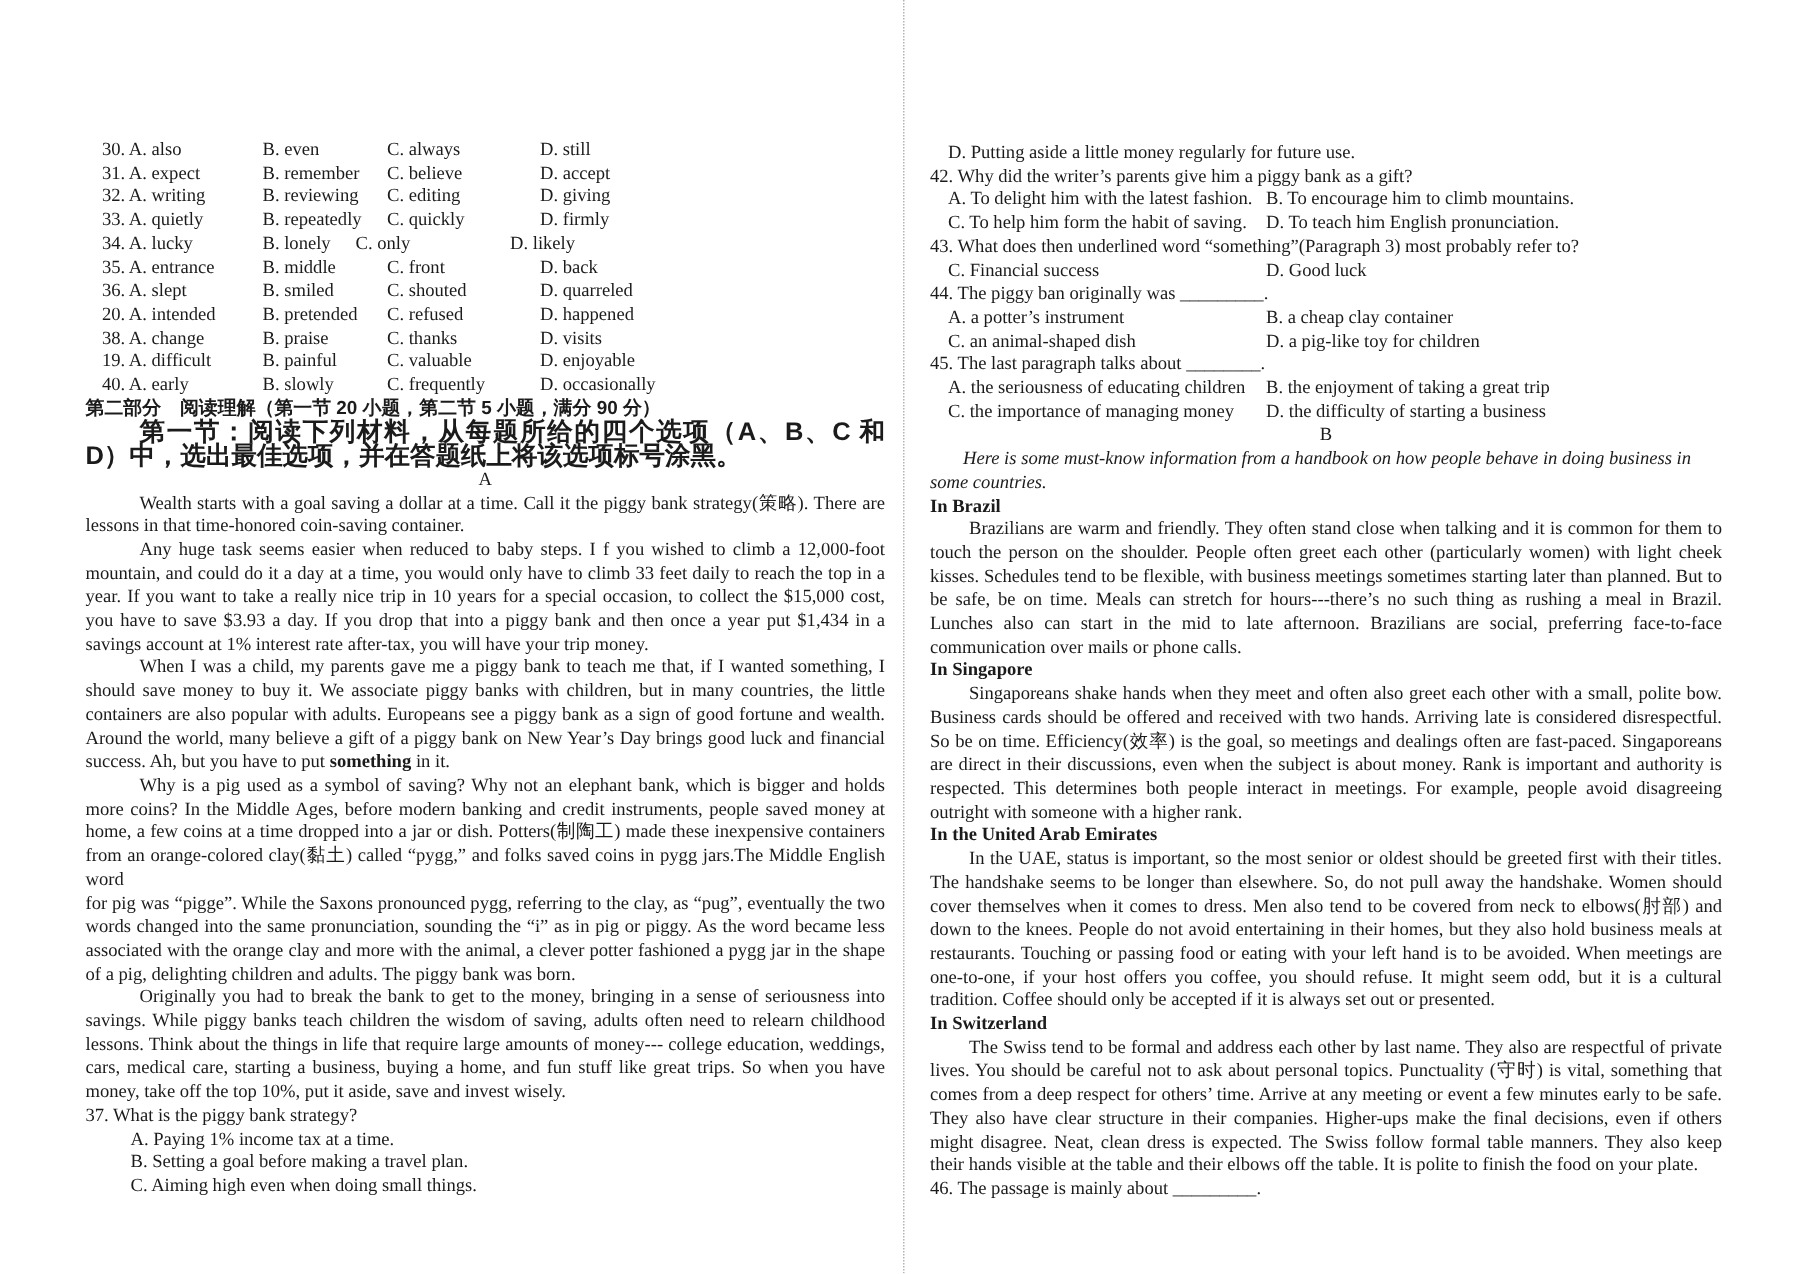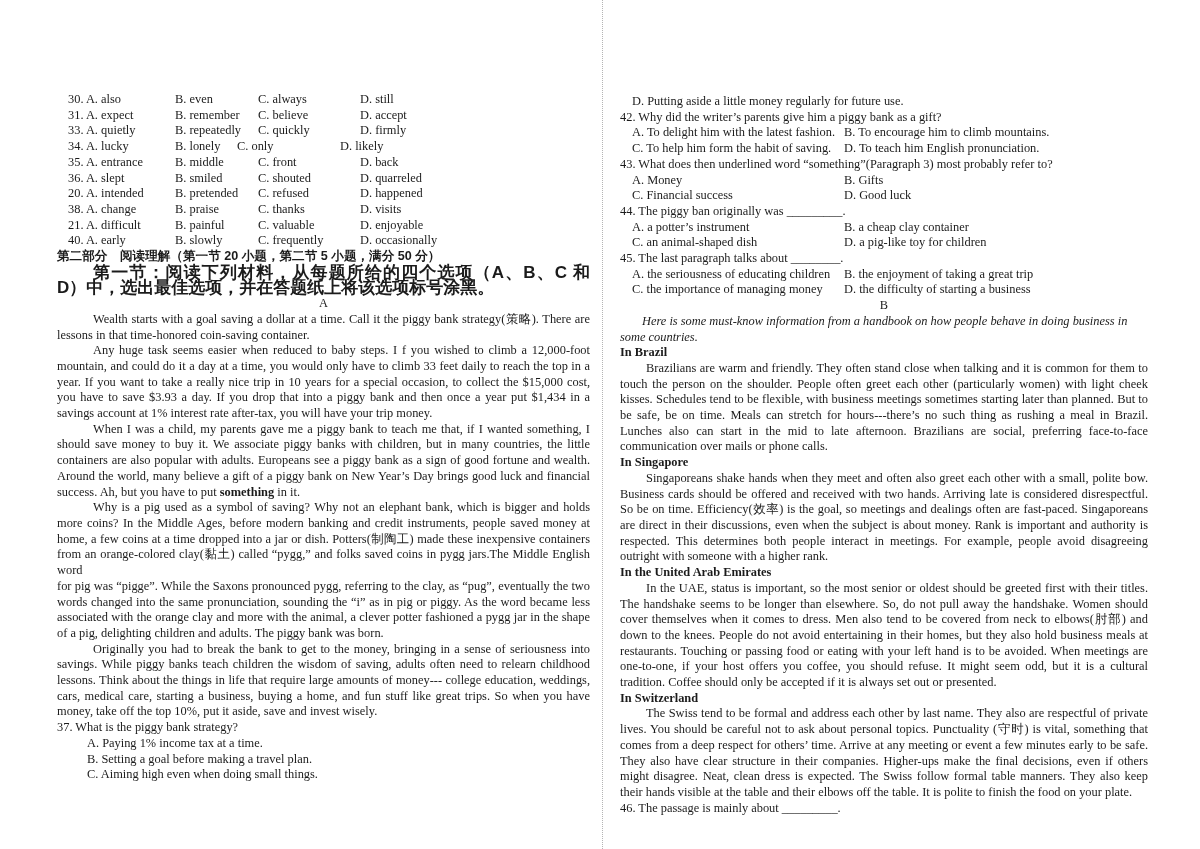--- a/index.html
+++ b/index.html
@@ -47,20 +47,26 @@
         <span class="c3">C. always</span>
         <span class="c4">D. still</span>
       </div>
     <div class="crow">
         <span class="c1">31. A. expect</span>
         <span class="c2">B. remember</span>
         <span class="c3">C. believe</span>
         <span class="c4">D. accept</span>
       </div>
     <div class="crow">
+        <span class="c1">32. A. writing</span>
+        <span class="c2">B. reviewing</span>
+        <span class="c3">C. editing</span>
+        <span class="c4">D. giving</span>
+      </div>
+    <div class="crow">
         <span class="c1">33. A. quietly</span>
         <span class="c2">B. repeatedly</span>
         <span class="c3">C. quickly</span>
         <span class="c4">D. firmly</span>
       </div>
     <div class="crow alt">
         <span class="c1">34. A. lucky</span>
         <span class="c2">B. lonely</span>
         <span class="c3">C. only</span>
         <span class="c4">D. likely</span>
@@ -83,33 +89,33 @@
         <span class="c3">C. refused</span>
         <span class="c4">D. happened</span>
       </div>
     <div class="crow">
         <span class="c1">38. A. change</span>
         <span class="c2">B. praise</span>
         <span class="c3">C. thanks</span>
         <span class="c4">D. visits</span>
       </div>
     <div class="crow">
-        <span class="c1">21. A. difficult</span>
+        <span class="c1">19. A. difficult</span>
         <span class="c2">B. painful</span>
         <span class="c3">C. valuable</span>
         <span class="c4">D. enjoyable</span>
       </div>
     <div class="crow">
         <span class="c1">40. A. early</span>
         <span class="c2">B. slowly</span>
         <span class="c3">C. frequently</span>
         <span class="c4">D. occasionally</span>
       </div>
 
-    <div class="cn-header">第二部分　阅读理解（第一节 20 小题，第二节 5 小题，满分 50 分）</div>
+    <div class="cn-header">第二部分　阅读理解（第一节 20 小题，第二节 5 小题，满分 90 分）</div>
     <p class="cn-instr">第一节：阅读下列材料，从每题所给的四个选项（A、B、C 和 D）中，选出最佳选项，并在答题纸上将该选项标号涂黑。</p>
 
     <div class="center-label">A</div>
     <p class="para">Wealth starts with a goal saving a dollar at a time. Call it the piggy bank strategy(策略). There are lessons in that time-honored coin-saving container.</p>
     <p class="para">Any huge task seems easier when reduced to baby steps. I f you wished to climb a 12,000-foot mountain, and could do it a day at a time, you would only have to climb 33 feet daily to reach the top in a year. If you want to take a really nice trip in 10 years for a special occasion, to collect the $15,000 cost, you have to save $3.93 a day. If you drop that into a piggy bank and then once a year put $1,434 in a savings account at 1% interest rate after-tax, you will have your trip money.</p>
     <p class="para"><span>When I was a child, my parents gave me a piggy bank to teach me that, if I wanted something, I should save money to buy it. We associate piggy banks with children, but in many countries, the little containers are also popular with adults. Europeans see a piggy bank as a sign of good fortune and wealth. Around the world, many believe a gift of a piggy bank on New Year’s Day brings good luck and financial success. Ah, but you have to put </span><span class="em">something</span><span> in it.</span></p>
     <p class="para">Why is a pig used as a symbol of saving? Why not an elephant bank, which is bigger and holds more coins? In the Middle Ages, before modern banking and credit instruments, people saved money at home, a few coins at a time dropped into a jar or dish. Potters(制陶工) made these inexpensive containers from an orange-colored clay(黏土) called “pygg,” and folks saved coins in pygg jars.The Middle English word</p>
     <p class="para noindent">for pig was “pigge”. While the Saxons pronounced pygg, referring to the clay, as “pug”, eventually the two words changed into the same pronunciation, sounding the “i” as in pig or piggy. As the word became less associated with the orange clay and more with the animal, a clever potter fashioned a pygg jar in the shape of a pig, delighting children and adults. The piggy bank was born.</p>
     <p class="para">Originally you had to break the bank to get to the money, bringing in a sense of seriousness into savings. While piggy banks teach children the wisdom of saving, adults often need to relearn childhood lessons. Think about the things in life that require large amounts of money--- college education, weddings, cars, medical care, starting a business, buying a home, and fun stuff like great trips. So when you have money, take off the top 10%, put it aside, save and invest wisely.</p>
 
@@ -126,24 +132,20 @@
     <div class="prow">
         <span class="pa">A. To delight him with the latest fashion.</span>
         <span class="pb">B. To encourage him to climb mountains.</span>
       </div>
     <div class="prow">
         <span class="pa">C. To help him form the habit of saving.</span>
         <span class="pb">D. To teach him English pronunciation.</span>
       </div>
 
     <div class="qstem">43. What does then underlined word “something”(Paragraph 3) most probably refer to?</div>
-    <div class="prow">
-        <span class="pa">A. Money</span>
-        <span class="pb">B. Gifts</span>
-      </div>
     <div class="prow">
         <span class="pa">C. Financial success</span>
         <span class="pb">D. Good luck</span>
       </div>
 
     <div class="qstem">44. The piggy ban originally was _________.</div>
     <div class="prow">
         <span class="pa">A. a potter’s instrument</span>
         <span class="pb">B. a cheap clay container</span>
       </div>

